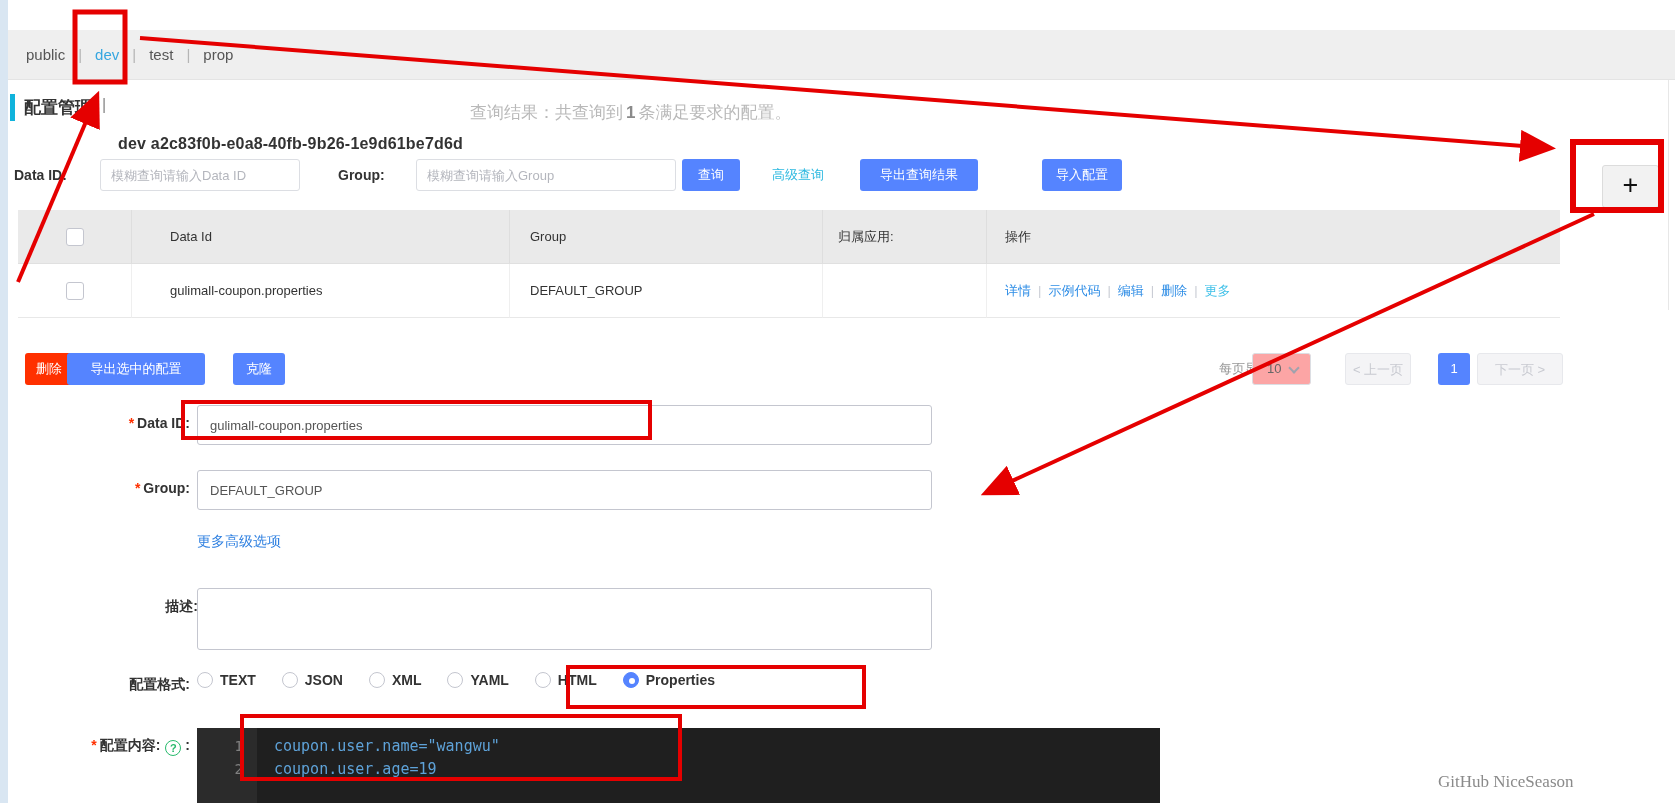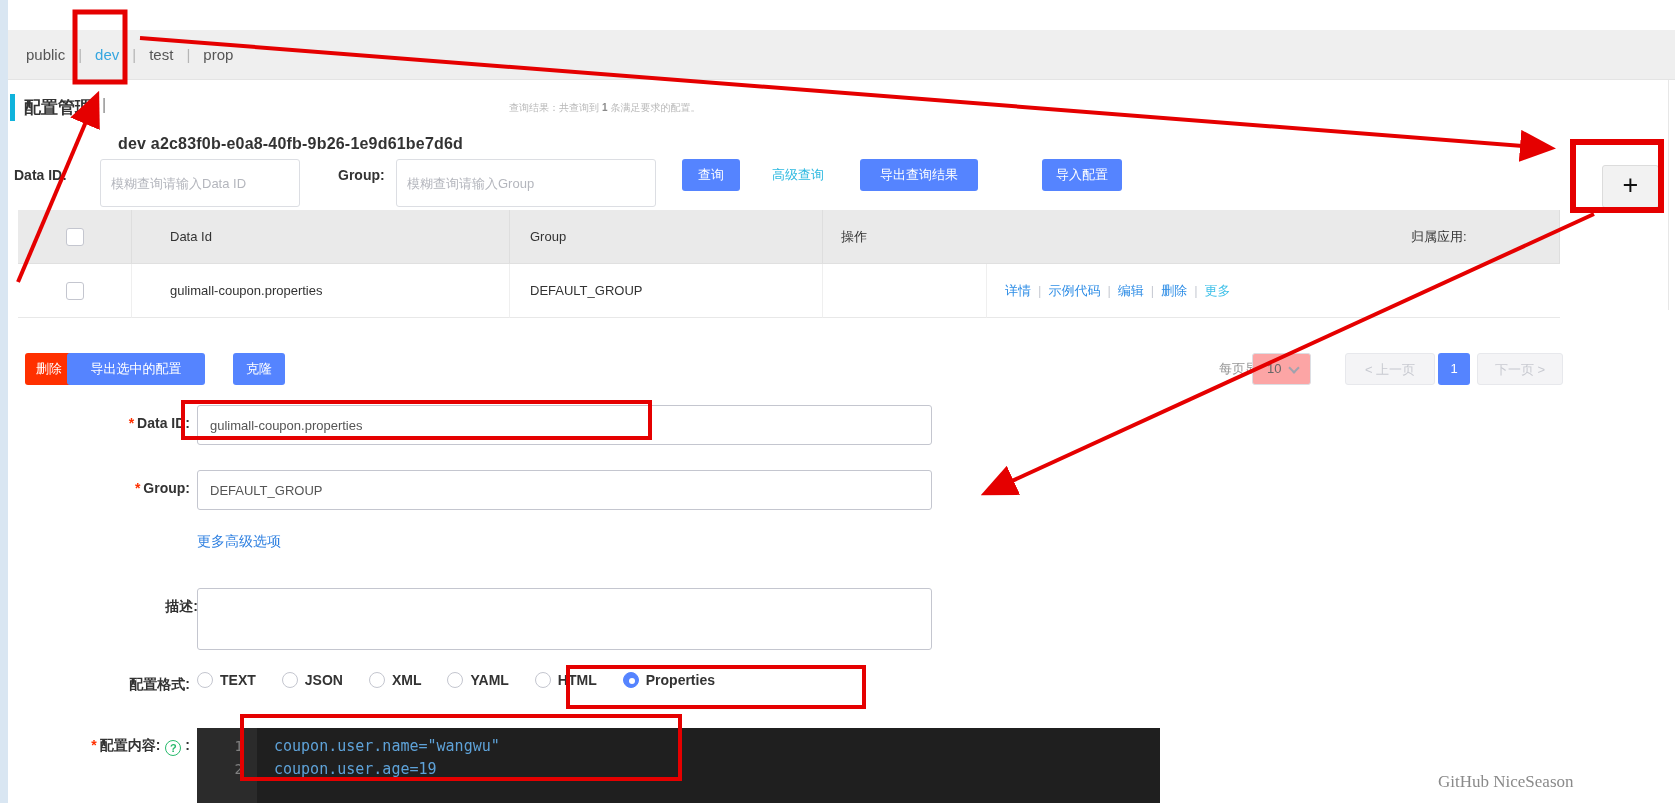--- a/index.html
+++ b/index.html
@@ -19,34 +19,34 @@
             display:flex; align-items:center; padding-left:18px; font-size:15px; }
   .tabbar .sep { color:#b5b5b5; margin:0 13px; }
   .tab { color:#555; cursor:pointer; }
   .tab.active { color:#36a6e0; }
 
   
   .accent-bar { left:10px; top:94px; width:5px; height:27px; background:#10b3dc; }
   .pg-title { left:24px; top:96px; font-size:17px; font-weight:700; color:#333; }
   .pg-divider { left:102px; top:96px; font-size:16px; color:#888; }
   .pg-namespace { left:118px; top:97px; font-size:16px; font-weight:600; color:#333; letter-spacing:0.2px;margin-top:38px; }
-  .pg-result { left:470px; top:101px; font-size:10px; color:#b9b9b9;margin-left:39px; }
+  .pg-result { left:470px; top:101px; font-size:17px; color:#b9b9b9; }
   .pg-result b { color:#8a8a8a; font-weight:700; padding:0 3px; }
 
   
   .lbl { font-size:14px; font-weight:700; color:#333; line-height:32px; }
-  .inp { height:48px; border:1px solid #dcdee3; border-radius:3px; background:#fff;
+  .inp { height:32px; border:1px solid #dcdee3; border-radius:3px; background:#fff;
          font-size:13px; color:#555; padding:13px 10px; font-family:inherit; outline:none; }
   .inp::placeholder { color:#b4b6bd; }
   .btn { height:32px; border:none; border-radius:3px; background:#5584ff; color:#fff;
          font-size:13px; font-family:inherit; cursor:pointer; }
   .search-dataid-label { left:14px; top:159px; }
   .search-dataid-input { left:100px; top:159px; width:200px; }
   .search-group-label { left:338px; top:159px; }
-  .search-group-input { left:396px; top:159px; width:260px; }
+  .search-group-input { left:416px; top:159px; width:260px; }
   .search-query-btn   { left:682px; top:159px; width:58px; }
   .adv-query-link { left:772px; top:159px; font-size:13px; color:#2eb9e0; line-height:32px; cursor:pointer; }
   .export-btn { left:860px; top:159px; width:118px; }
   .import-btn { left:1042px; top:159px; width:80px; }
   .add-btn { left:1602px; top:165px; width:57px; height:43px; background:#f2f2f2; border:1px solid #dcdcdc;
              border-radius:3px; font-size:27px; color:#111; line-height:39px; text-align:center; cursor:pointer; }
 
   
   .tbl { left:18px; top:210px; width:1542px; }
   .tbl-row { display:flex; width:1542px; }
@@ -68,21 +68,21 @@
   .del-btn { left:25px; top:353px; width:48px; background:#ff3000; }
   .export-sel-btn { left:67px; top:353px; width:138px; }
   .clone-btn { left:233px; top:353px; width:52px; }
   .pagesize-label { left:1180px; top:353px; font-size:13px; color:#999; line-height:32px;margin-left:39px; }
   .pagesize-select { left:1252px; top:353px; width:59px; height:32px; border:1px solid #dcdee3; border-radius:3px;
                      background:#fca5a5; cursor:pointer; }
   .pagesize-value { position:absolute; left:14px; top:0; line-height:30px; font-size:13px; color:#666; }
   .chevron { position:absolute; right:12px; top:10px; width:8px; height:8px; border-right:2px solid #a0a2ad;
              border-bottom:2px solid #a0a2ad; transform:rotate(45deg); }
   .page-btn { position:absolute; height:32px; border-radius:3px; font-size:13px; text-align:center; line-height:32px; cursor:pointer; }
-  .page-prev { left:1345px; top:353px; width:90px; background:#f4f4f6; border:1px solid #e7e8ec; color:#c8cad1; }
+  .page-prev { left:1345px; top:353px; width:66px; background:#f4f4f6; border:1px solid #e7e8ec; color:#c8cad1; }
   .page-cur  { left:1438px; top:353px; width:32px; background:#5584ff; color:#fff; }
   .page-next { left:1477px; top:353px; width:86px; background:#f4f4f6; border:1px solid #e7e8ec; color:#c8cad1; }
 
   
   .f-label { position:absolute; left:0; width:190px; text-align:right; font-size:14px; font-weight:700; color:#333; }
   .req { color:#ff3000; margin-right:3px; font-weight:700; }
   .f-input { position:absolute; left:197px; width:735px; height:40px; border:1px solid #c4c6cf; border-radius:3px;
              font-size:13px; color:#555; padding:0 12px; font-family:inherit; outline:none; background:#fff; }
   .lbl-dataid { top:415px; }
   .inp-dataid { top:405px; }
@@ -157,22 +157,22 @@
     <span>+</span>
   </div>
 
   <div class="abs tbl">
     <div class="tbl-row tbl-head">
       <div class="cell c1">
           <span class="checkbox"></span>
         </div>
       <div class="cell c2">Data Id</div>
       <div class="cell c3">Group</div>
+      <div class="cell c4">归属应用:</div>
       <div class="cell c5">操作</div>
-      <div class="cell c4">归属应用:</div>
     </div>
     <div class="tbl-row tbl-body">
       <div class="cell c1">
           <span class="checkbox"></span>
         </div>
       <div class="cell c2">gulimall-coupon.properties</div>
       <div class="cell c3">DEFAULT_GROUP</div>
       <div class="cell c4"></div>
       <div class="cell c5">
         <span class="act-link">详情</span>

